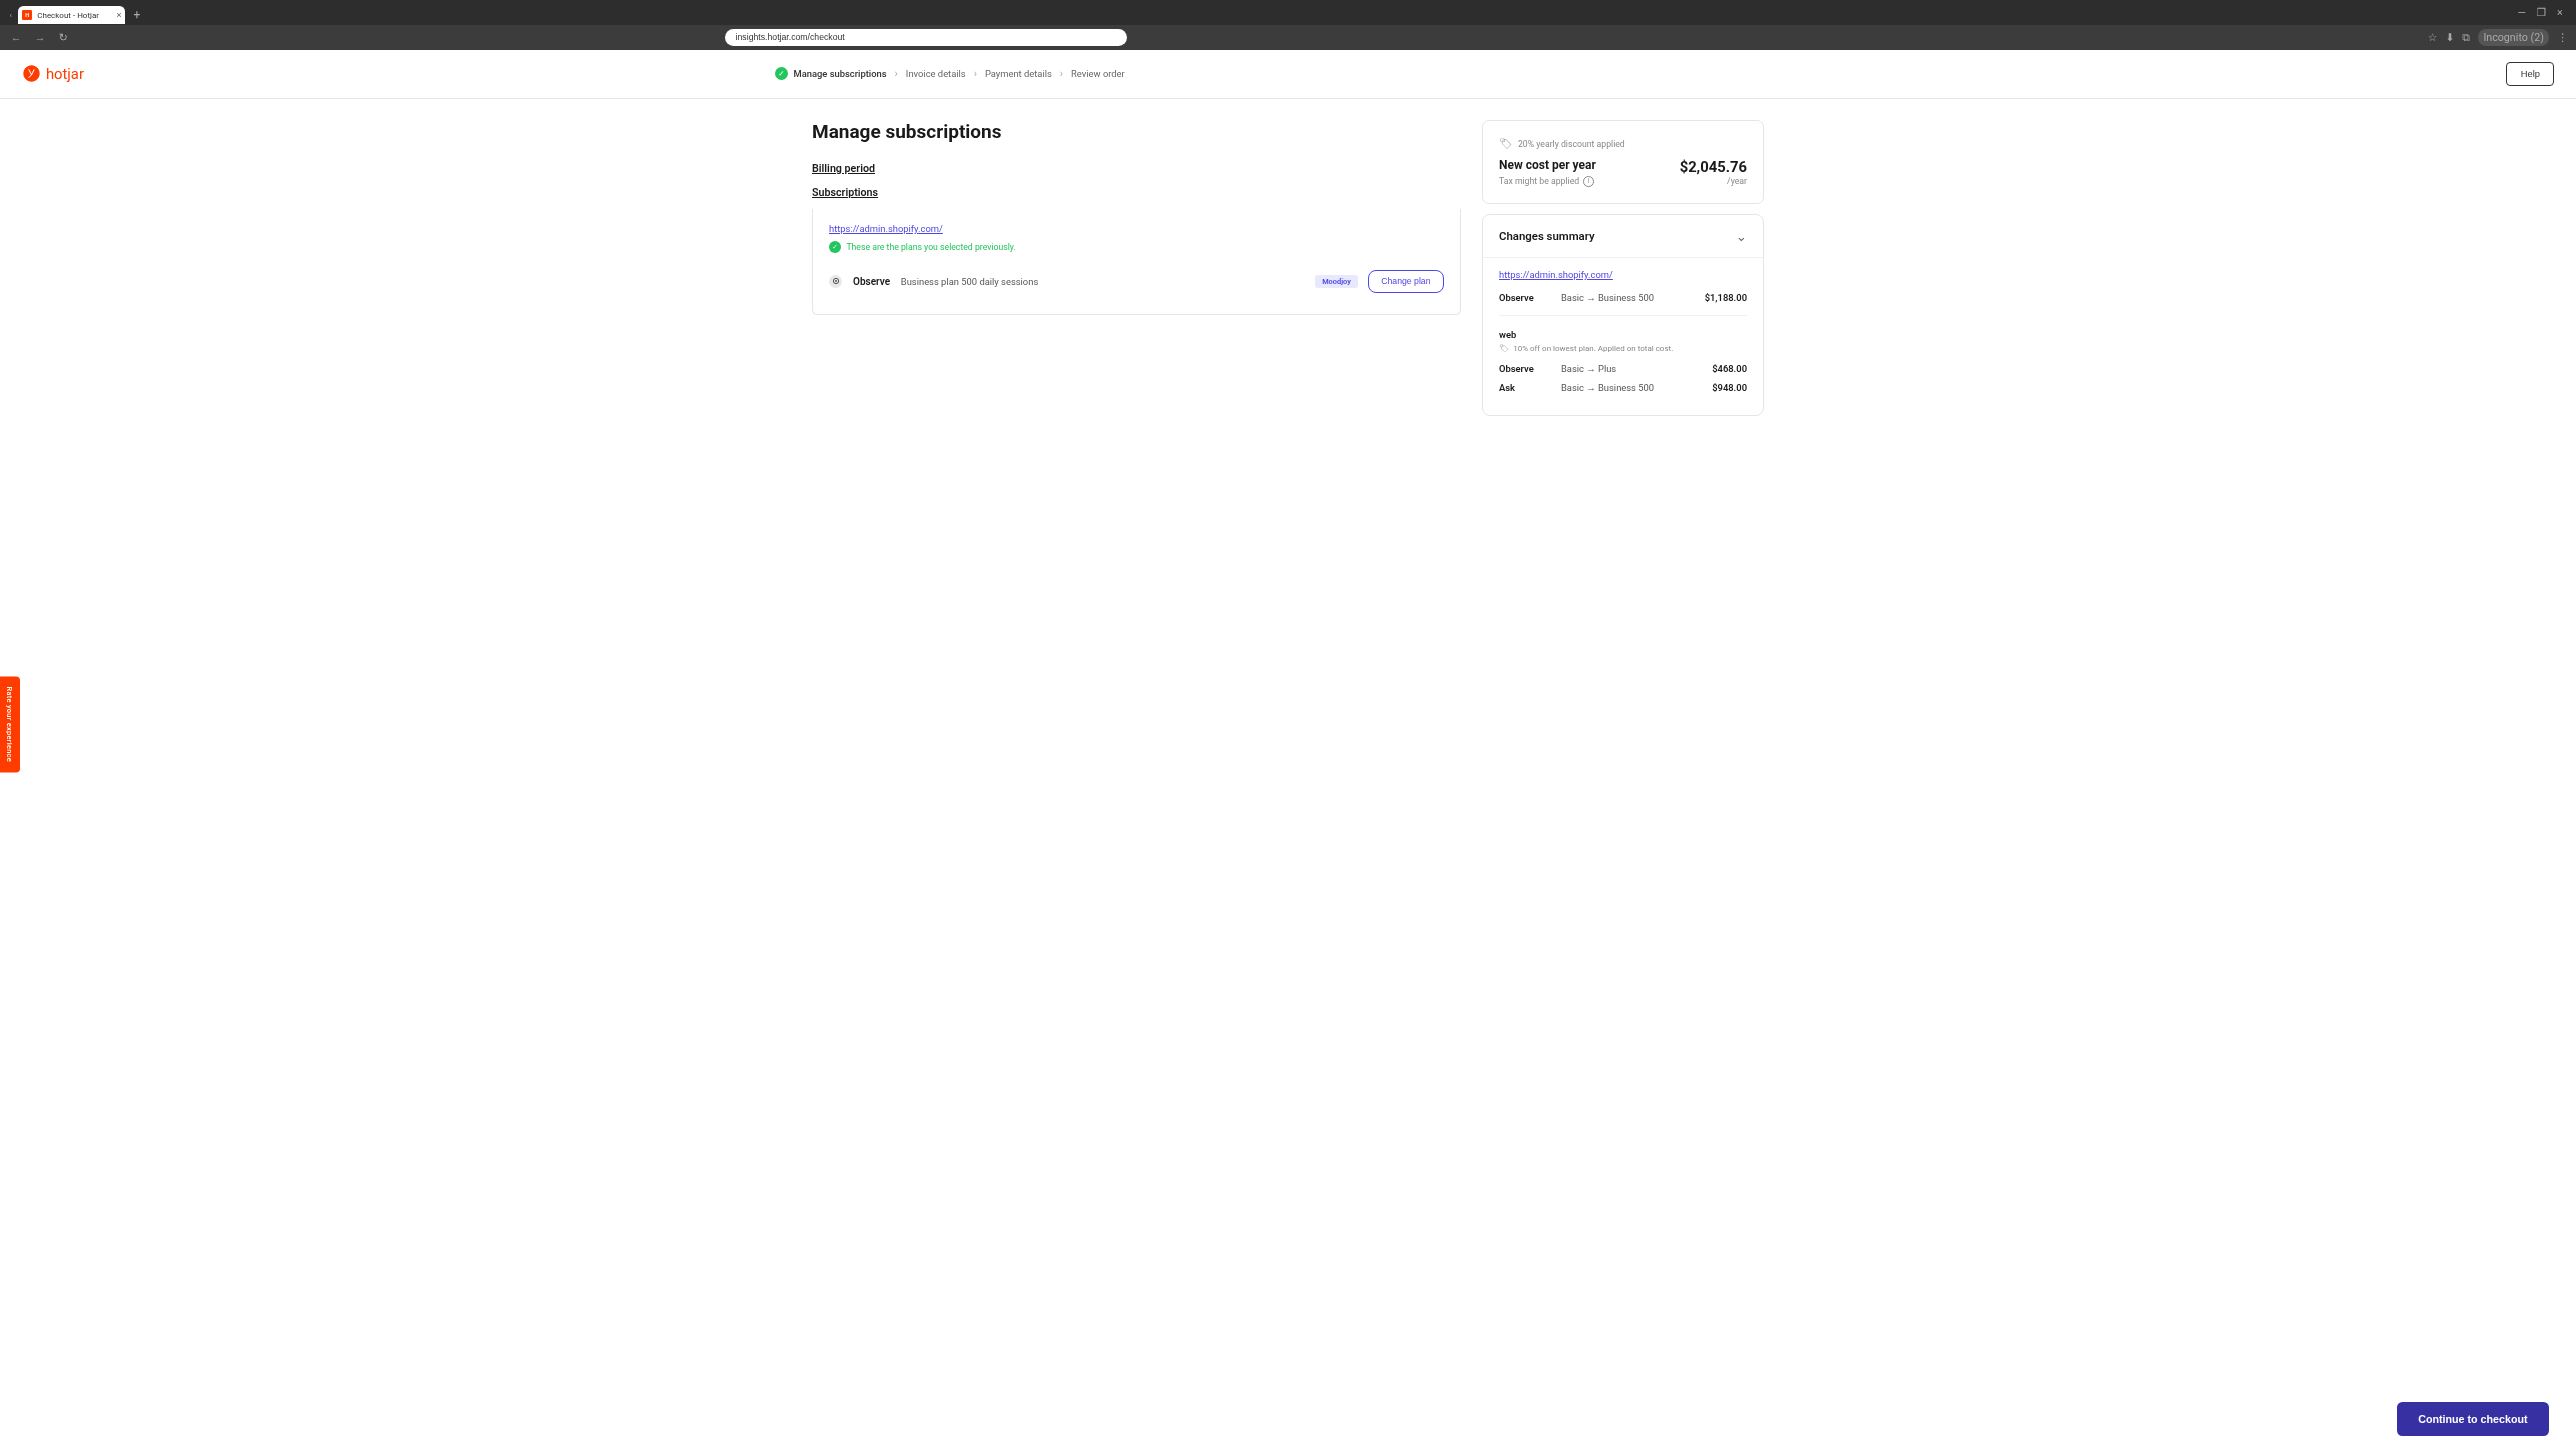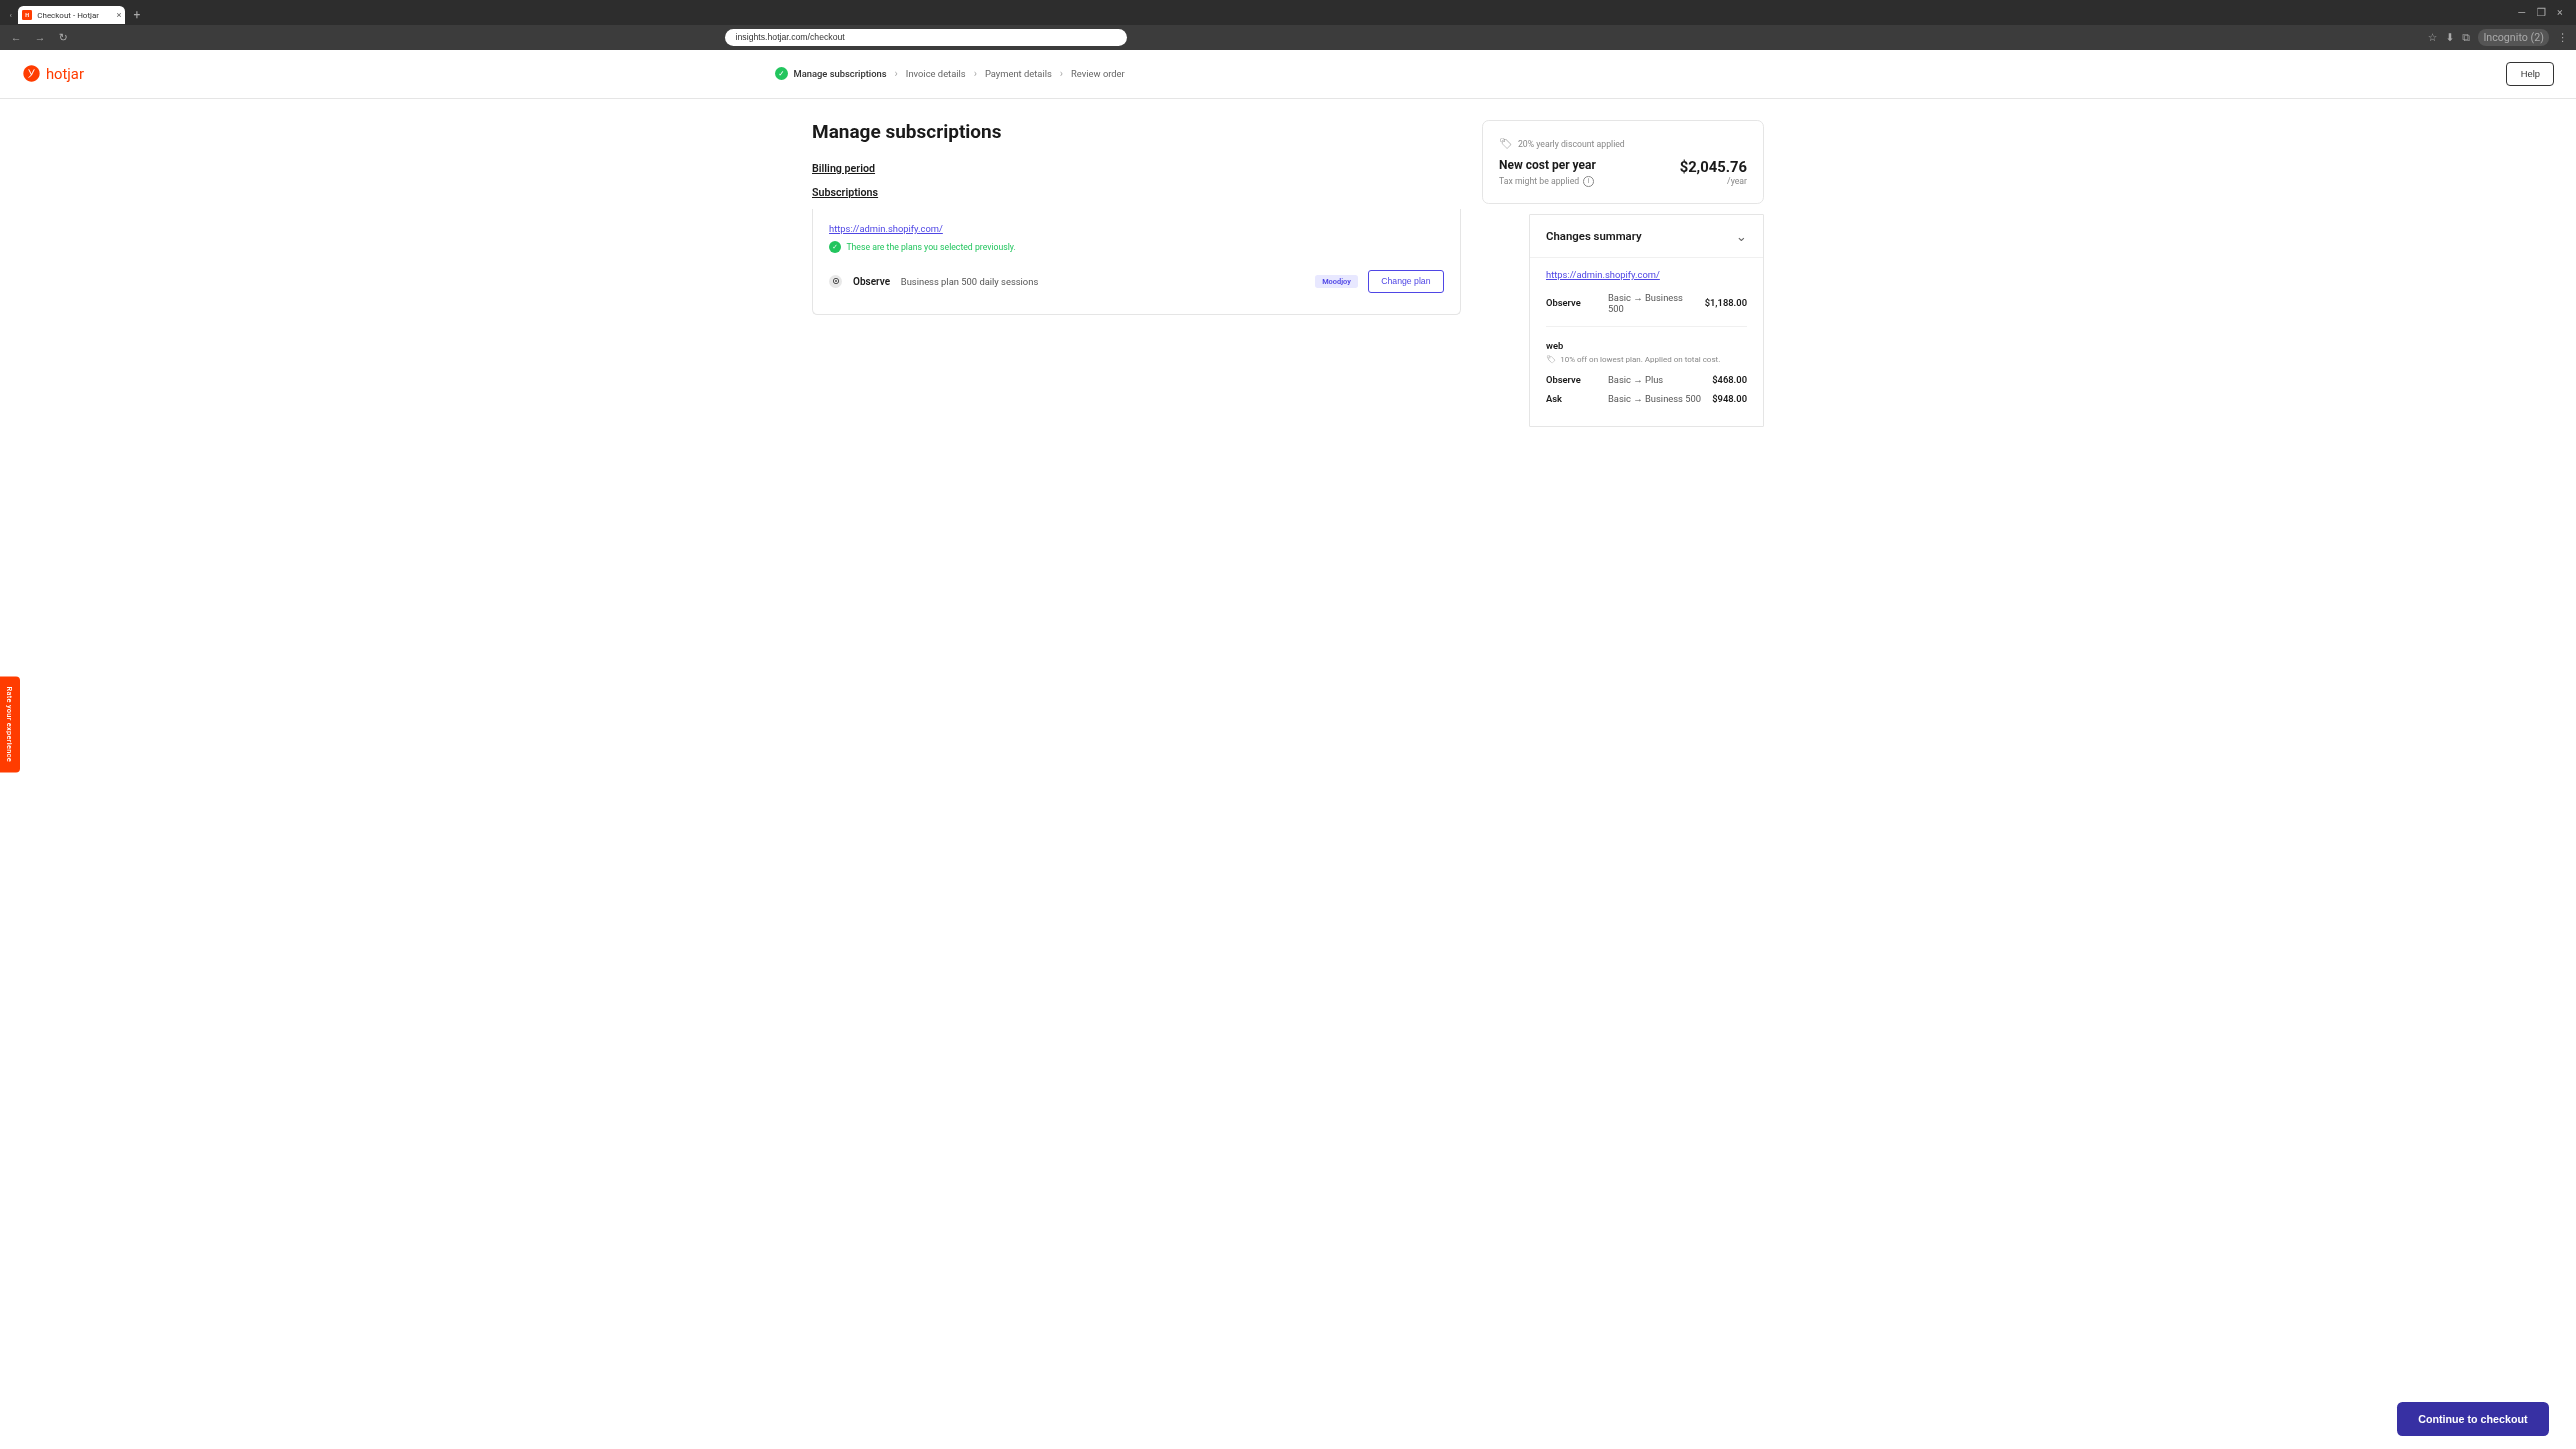--- a/index.html
+++ b/index.html
@@ -357,21 +357,21 @@
       font-size: 7.4px;
       font-weight: 600;
       padding: 2px 6.7px;
       border-radius: 2.7px;
     }
     .change-plan-btn {
       border: 1px solid #4f46e5;
       background: transparent;
       color: #4f46e5;
       padding: 5.4px 12px;
-      border-radius: 3px;
+      border-radius: 8px;
       font-size: 8.7px;
       font-weight: 500;
       cursor: pointer;
       white-space: nowrap;
     }
 
     
     .cost-card {
       background: #fff;
       border: 0.7px solid #e5e5e5;
@@ -430,23 +430,22 @@
       justify-content: center;
       font-size: 6.7px;
       color: #888;
       flex-shrink: 0;
     }
 
     
     .changes-card {
       background: #fff;
       border: 0.7px solid #e5e5e5;
-      border-radius: 1px;
+      border-radius: 8px;
       overflow: hidden;
-      margin-left: 47px;
     }
     .changes-header {
       display: flex;
       align-items: center;
       justify-content: space-between;
       padding: 13.4px 16px;
       cursor: pointer;
     }
     .changes-title {
       font-size: 11.4px;

